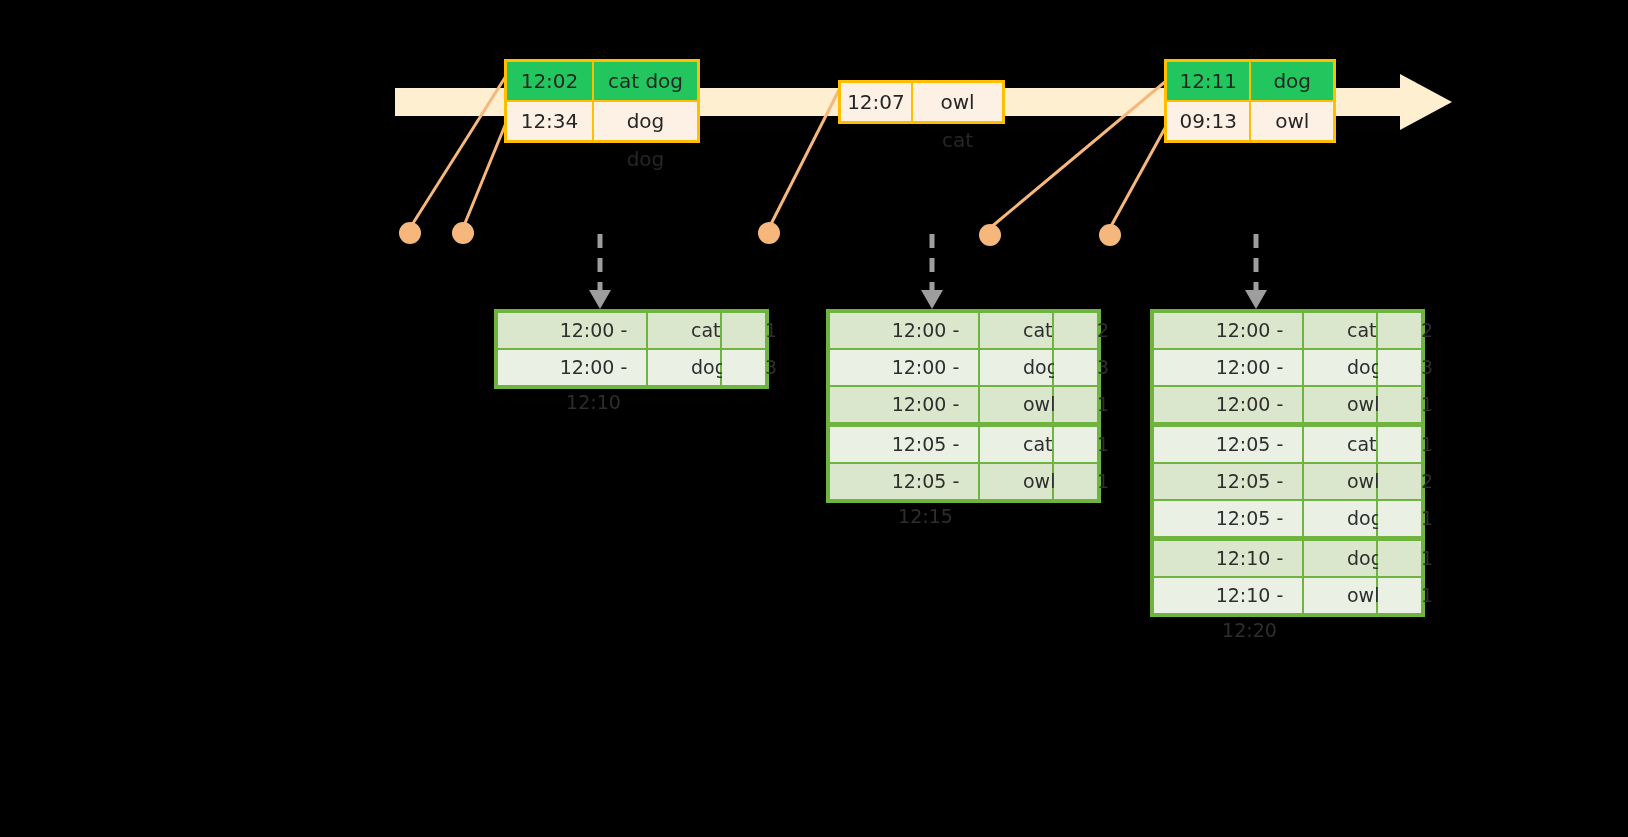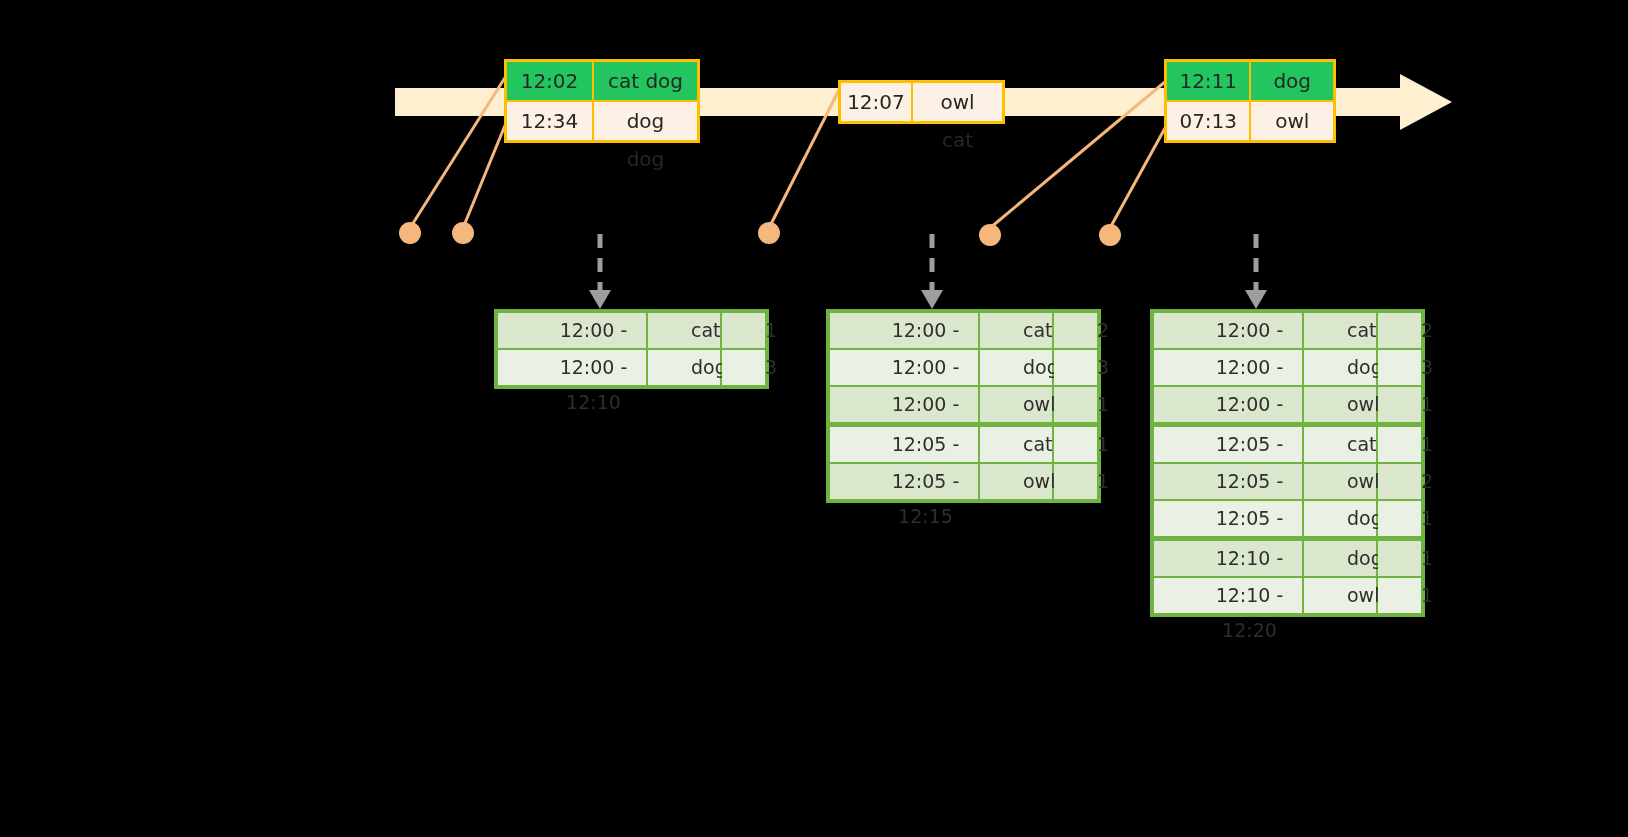--- a/index.html
+++ b/index.html
@@ -165,21 +165,21 @@
       <div class="evt-words" style="width:104px">owl cat</div>
     </div>
   </div>
 
   <div class="evt-group" style="left:1164px; top:59px; width:172px;">
     <div class="evt-row shade">
       <div class="evt-time">12:11</div>
       <div class="evt-words" style="width:84px">dog</div>
     </div>
     <div class="evt-row light">
-      <div class="evt-time">07:13</div>
+      <div class="evt-time">09:13</div>
       <div class="evt-words" style="width:84px">owl</div>
     </div>
   </div>
 
   <div class="dot" style="left:399px; top:222px;"></div>
   <div class="dot" style="left:452px; top:222px;"></div>
   <div class="dot" style="left:758px; top:222px;"></div>
   <div class="dot" style="left:979px; top:224px;"></div>
   <div class="dot" style="left:1099px; top:224px;"></div>
 

